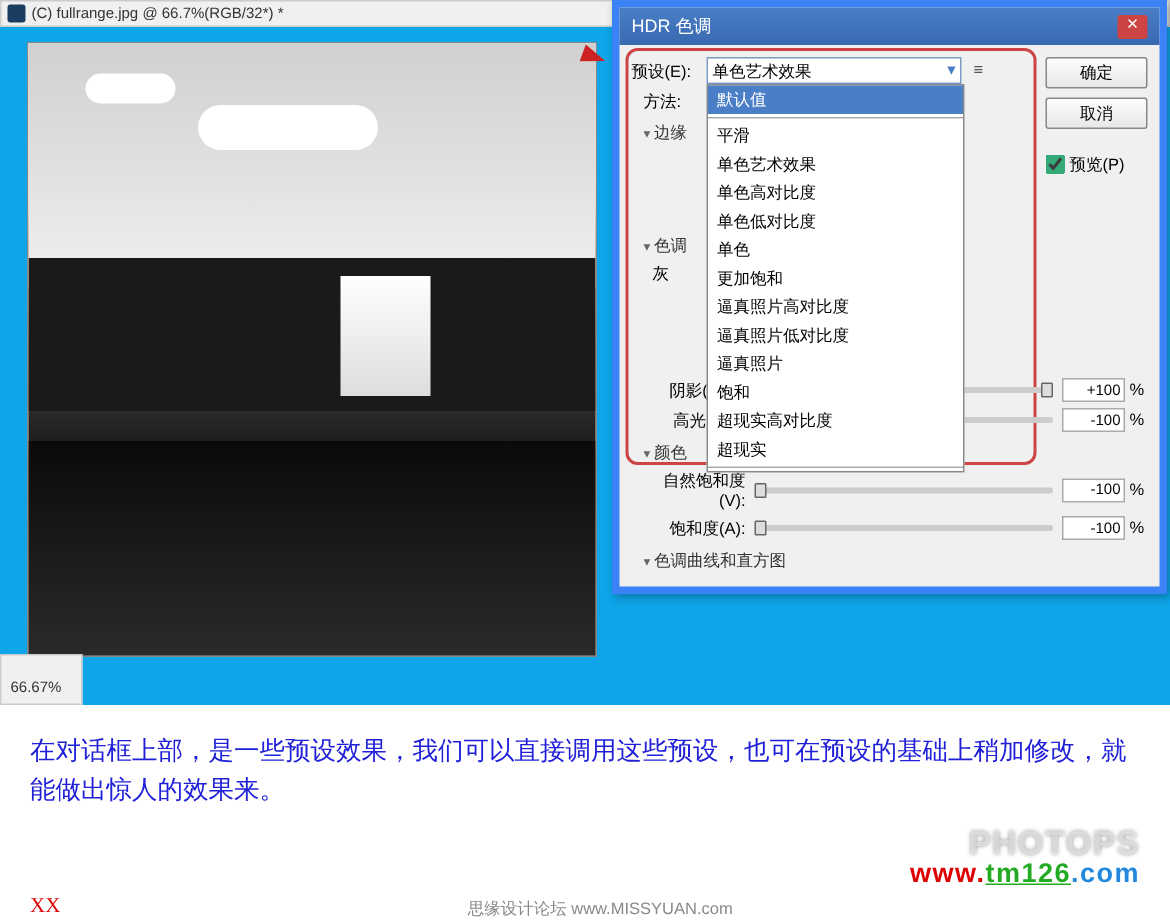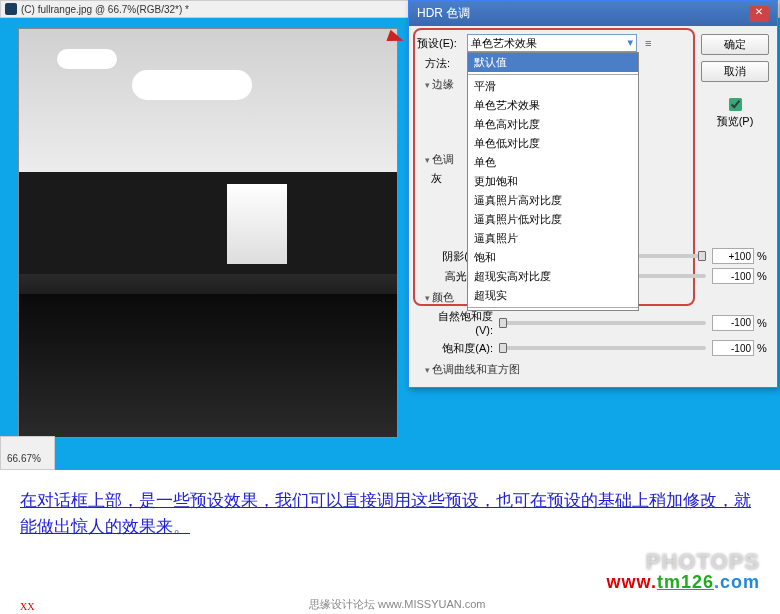--- a/index.html
+++ b/index.html
@@ -11,55 +11,55 @@
 .canvas-img { width: 100%; height: 100%; background: linear-gradient(180deg, #e8e8e8 0%, #f5f5f5 25%, #888 35%, #444 50%, #111 70%, #333 90%); position: relative; overflow: hidden; }
 .sky { position: absolute; top: 0; left: 0; right: 0; height: 40%; background: linear-gradient(180deg, #d0d0d0, #f0f0f0); }
 .cloud { position: absolute; background: #fff; border-radius: 20px; }
 .c1 { top: 10%; left: 30%; width: 120px; height: 30px; }
 .c2 { top: 5%; left: 10%; width: 60px; height: 20px; }
 .mountains { position: absolute; top: 35%; left: 0; right: 0; height: 25%; background: #1a1a1a; }
 .waterfall { position: absolute; top: 38%; left: 55%; width: 60px; height: 80px; background: linear-gradient(180deg, #fff, #ddd); }
 .water { position: absolute; bottom: 0; left: 0; right: 0; height: 35%; background: linear-gradient(180deg, #0a0a0a, #2a2a2a); }
 .zoom-bar { position: absolute; bottom: 0; left: 0; height: 18px; background: #f0f0f0; border: 1px solid #ccc; padding: 16px 6px; font-size: 10px; color: #333; width: 55px; }
 
-.dialog { position: absolute; top: 0; right: 2px; width: 370px; background: #f0f0f0; border: 1px solid #3b82f6; box-shadow: 2px 2px 6px rgba(0,0,0,0.3); }
+.dialog { position: absolute; top: 0; right: 2px; width: 370px; background: #f0f0f0; border: 5px solid #3b82f6; box-shadow: 2px 2px 6px rgba(0,0,0,0.3); }
 .dialog-title { background: linear-gradient(180deg, #4a7fc8, #3868b0); color: #fff; padding: 4px 8px; font-size: 12px; display: flex; justify-content: space-between; align-items: center; }
 .close-x { background: #c44; color: #fff; width: 20px; height: 16px; text-align: center; border-radius: 2px; cursor: pointer; font-size: 10px; }
 .arrow-line { position: absolute; top: -18px; left: 200px; width: 200px; height: 60px; border-top: 3px solid #c22; transform: rotate(18deg); transform-origin: right; z-index: 5; }
 .arrow-head { position: absolute; top: 32px; left: 388px; z-index: 5; width: 0; height: 0; border-left: 16px solid #c22; border-top: 6px solid transparent; border-bottom: 6px solid transparent; transform: rotate(20deg); }
 
 .dialog-body { padding: 8px; position: relative; }
 .highlight-box { position: absolute; top: 2px; left: 4px; right: 82px; height: 278px; border: 2px solid #c44; border-radius: 8px; pointer-events: none; }
 .preset-row { display: flex; align-items: center; margin-bottom: 4px; }
 .preset-row label { width: 50px; font-size: 11px; }
 .preset-select { width: 170px; height: 18px; border: 1px solid #7a9cc4; background: #fff; font-size: 11px; padding: 1px 3px; position: relative; }
 .preset-select::after { content: "▾"; position: absolute; right: 3px; color: #4a7fc8; }
 .btn-col { position: absolute; top: 8px; right: 8px; width: 68px; display: flex; flex-direction: column; gap: 6px; }
 .ps-btn { background: linear-gradient(#fdfdfd, #e8e8e8); border: 1px solid #888; border-radius: 2px; padding: 2px 0; text-align: center; font-size: 11px; cursor: pointer; }
-.preview-check { margin-top: 10px; display: flex; align-items: center; gap: 3px; font-size: 11px; flex-direction: column; }
+.preview-check { margin-top: 10px; display: flex; align-items: center; gap: 3px; font-size: 11px; }
 .preview-check input { accent-color: #3a7; }
 
 .dropdown-list { position: absolute; top: 26px; left: 58px; width: 172px; background: #fff; border: 1px solid #888; z-index: 10; }
 .dropdown-list div { padding: 2px 6px; font-size: 11px; }
 .dropdown-list div.sel { background: #4a7fc8; color: #fff; }
 .dropdown-list hr { margin: 2px 0; border: none; border-top: 1px solid #aaa; }
 
 .section { margin-top: 4px; padding-left: 8px; }
 .section-head { font-size: 11px; color: #333; margin: 6px 0 2px; }
 .section-head::before { content: "▾ "; color: #666; font-size: 9px; }
 .slider-row { display: flex; align-items: center; margin: 4px 0; font-size: 11px; }
 .slider-row label { width: 68px; text-align: right; margin-right: 6px; }
 .slider { flex: 1; height: 4px; background: #ccc; border-radius: 2px; position: relative; margin-right: 6px; }
 .slider .thumb { position: absolute; top: -3px; width: 8px; height: 10px; background: #ddd; border: 1px solid #666; border-radius: 1px; }
 .val-input { width: 42px; height: 16px; border: 1px solid #aaa; font-size: 10px; text-align: right; padding: 0 2px; background: #fff; }
 .unit { margin-left: 3px; width: 12px; }
 
-.caption { padding: 18px 20px 8px; font-size: 17px; color: #2020d8; line-height: 1.5; font-family: SimSun, serif; text-decoration: underline; }
+.caption { padding: 18px 20px 8px; font-size: 17px; color: #2020d8; line-height: 1.5; font-family: SimSun, serif; }
 .footer { display: flex; justify-content: space-between; align-items: flex-end; padding: 4px 20px 8px; }
-.xx { color: #d00; font-size: 10px; font-family: serif; }
+.xx { color: #d00; font-size: 14px; font-family: serif; }
 .forum { color: #888; font-size: 11px; }
 .watermark { position: absolute; right: 20px; bottom: 30px; font-size: 22px; font-weight: bold; letter-spacing: 1px; padding-left: 18px; }
 .wm1 { color: rgba(230,230,230,0.7); text-shadow: 0 0 3px #999; }
 .wm2 { font-size: 18px; }
 .wm2 .w { color: #d00; } .wm2 .t { color: #2a2; text-decoration: underline; } .wm2 .m { color: #28d; }
 </style>
 </head>
 <body>
 
 <div class="ps-window">

